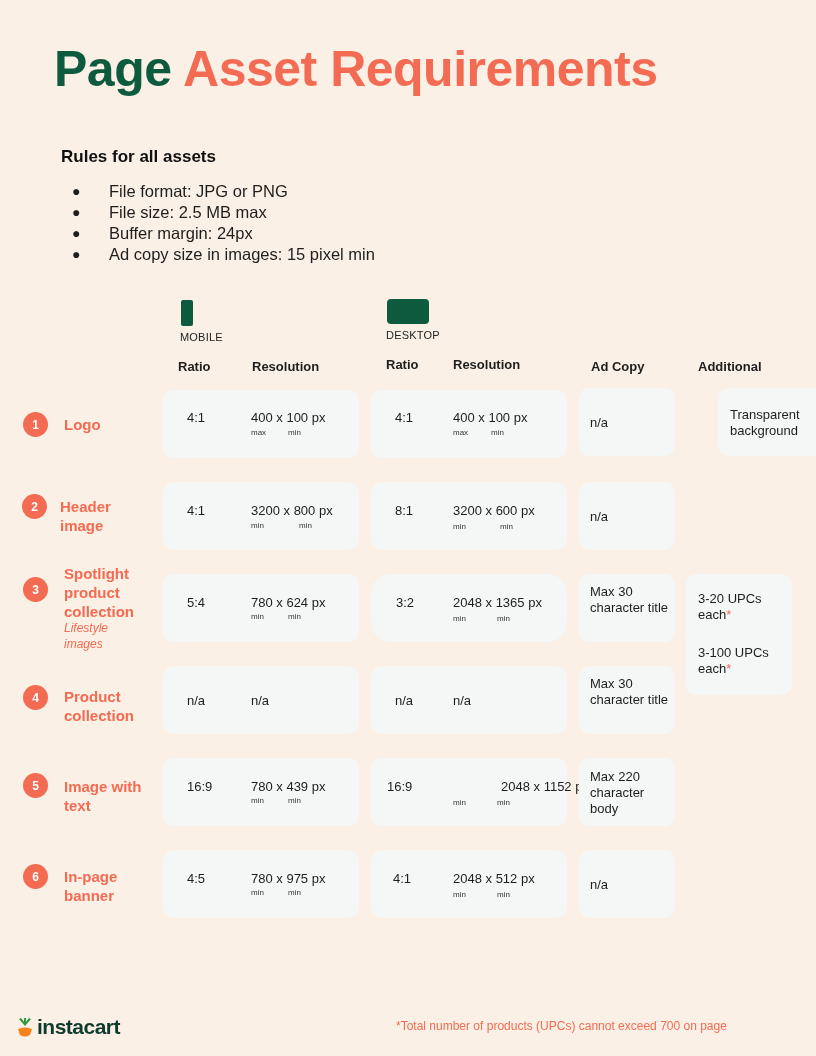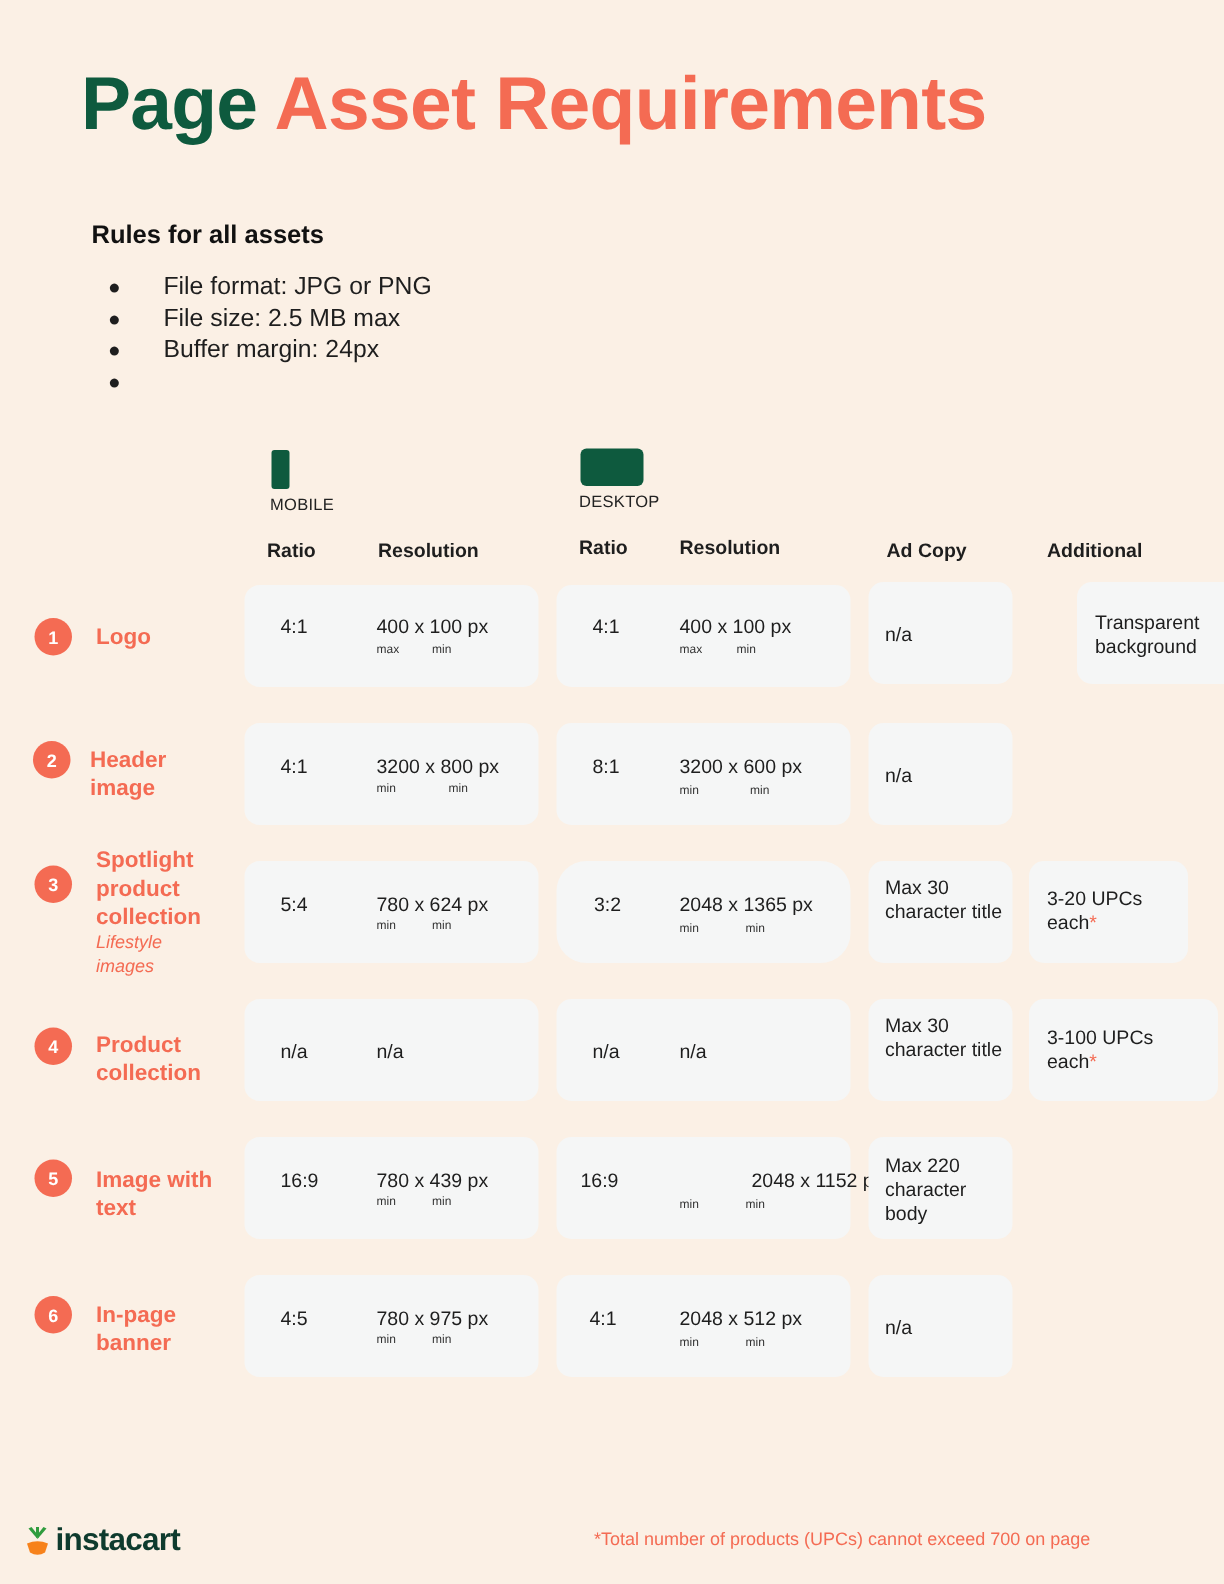--- a/index.html
+++ b/index.html
@@ -60,21 +60,21 @@
 <div class="abs title">
   <span class="t1">Page</span>
   <span class="t2">Asset Requirements</span>
 </div>
 
 <div class="abs rules-head">Rules for all assets</div>
 <ul class="abs rules-list">
   <li><span class="bullet">●</span><span>File format: JPG or PNG</span></li>
   <li><span class="bullet">●</span><span>File size: 2.5 MB max</span></li>
   <li><span class="bullet">●</span><span>Buffer margin: 24px</span></li>
-  <li><span class="bullet">●</span></li>
+  <li><span class="bullet">●</span><span>Ad copy size in images: 15 pixel min</span></li>
 </ul>
 
 <div class="abs dev-mobile"></div>
 <div class="abs dev-label lbl-mobile">MOBILE</div>
 <div class="abs dev-desktop"></div>
 <div class="abs dev-label lbl-desktop">DESKTOP</div>
 
 <div class="abs colhead" style="left:178px; top:359px;">Ratio</div>
 <div class="abs colhead" style="left:252px; top:359px;">Resolution</div>
 <div class="abs colhead" style="left:386px; top:357px;">Ratio</div>
@@ -149,21 +149,21 @@
   <div class="cell" style="left:24px; top:27px;">n/a</div>
   <div class="res" style="left:88px; top:27px;">n/a</div>
 </div>
 <div class="card" style="left:371px; top:666px; width:196px; height:68px;">
   <div class="cell" style="left:24px; top:27px;">n/a</div>
   <div class="res" style="left:82px; top:27px;">n/a</div>
 </div>
 <div class="card" style="left:579px; top:666px; width:96px; height:68px;">
   <div class="multiline" style="left:11px; top:10px; width:80px;">Max 30 character title</div>
 </div>
-<div class="card" style="left:686px; top:666px; width:106px; height:68px;padding-left:20px;">
+<div class="card" style="left:686px; top:627px; width:106px; height:68px;">
   <div class="multiline" style="left:12px; top:18px; width:92px;"><span>3-100 UPCs each</span><span class="ast">*</span></div>
 </div>
 
 <div class="num" style="left:23px; top:773px;">5</div>
 <div class="rowlabel" style="left:64px; top:777px; width:80px;">Image with text</div>
 <div class="card" style="left:163px; top:758px; width:196px; height:68px;">
   <div class="cell" style="left:24px; top:21px;">16:9</div>
   <div class="res" style="left:88px; top:21px;">780 x 439 px</div>
   <div class="sub" style="left:88px; top:38px;">min</div>
   <div class="sub" style="left:125px; top:38px;">min</div>

